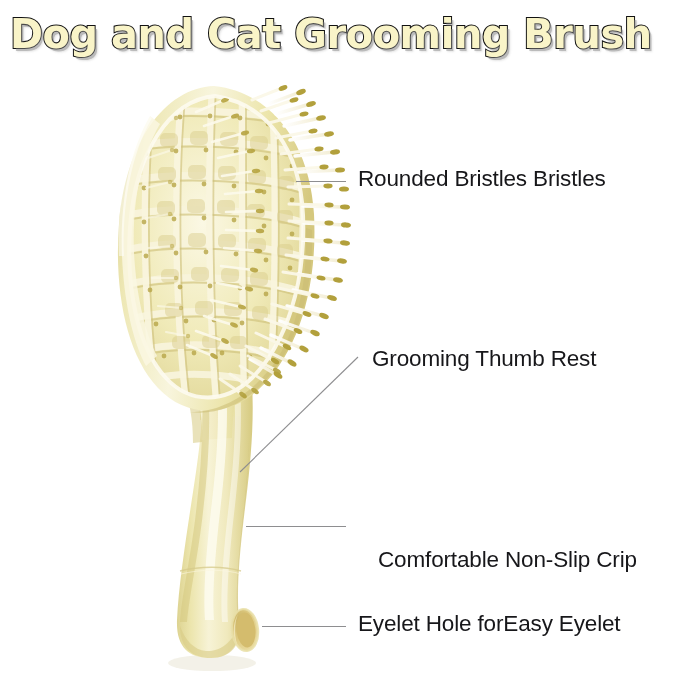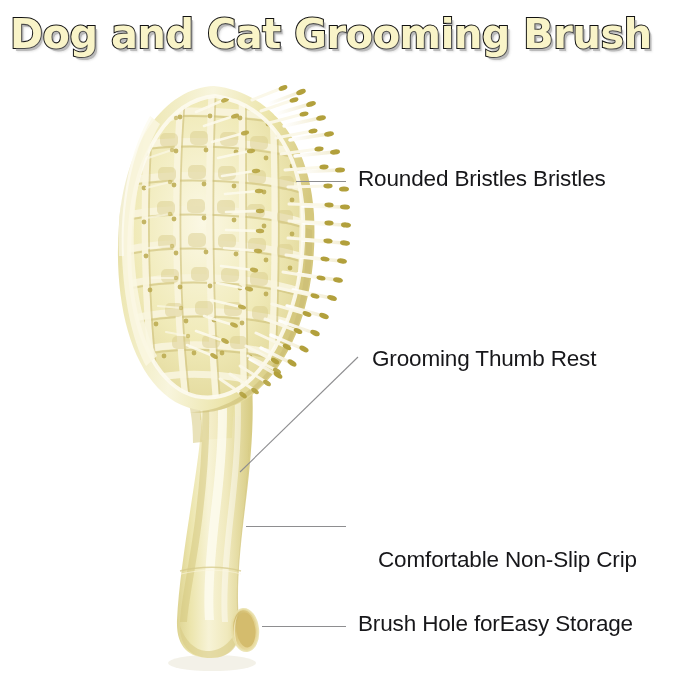--- a/index.html
+++ b/index.html
@@ -566,15 +566,15 @@
   <div class="leader h1"></div>
   <svg class="diag" viewBox="0 0 140 140">
     <line x1="10" y1="127" x2="128" y2="12" stroke="#8e8e90" stroke-width="1.1"></line>
   </svg>
   <div class="leader h3"></div>
   <div class="leader h4"></div>
 
   <div class="label lbl1">Rounded Bristles Bristles</div>
   <div class="label lbl2">Grooming Thumb Rest</div>
   <div class="label lbl3">Comfortable Non-Slip Crip</div>
-  <div class="label lbl4">Brush Hole forEasy Storage</div>
+  <div class="label lbl4">Eyelet Hole forEasy Eyelet</div>
 
 </div>
 
 </body></html>

